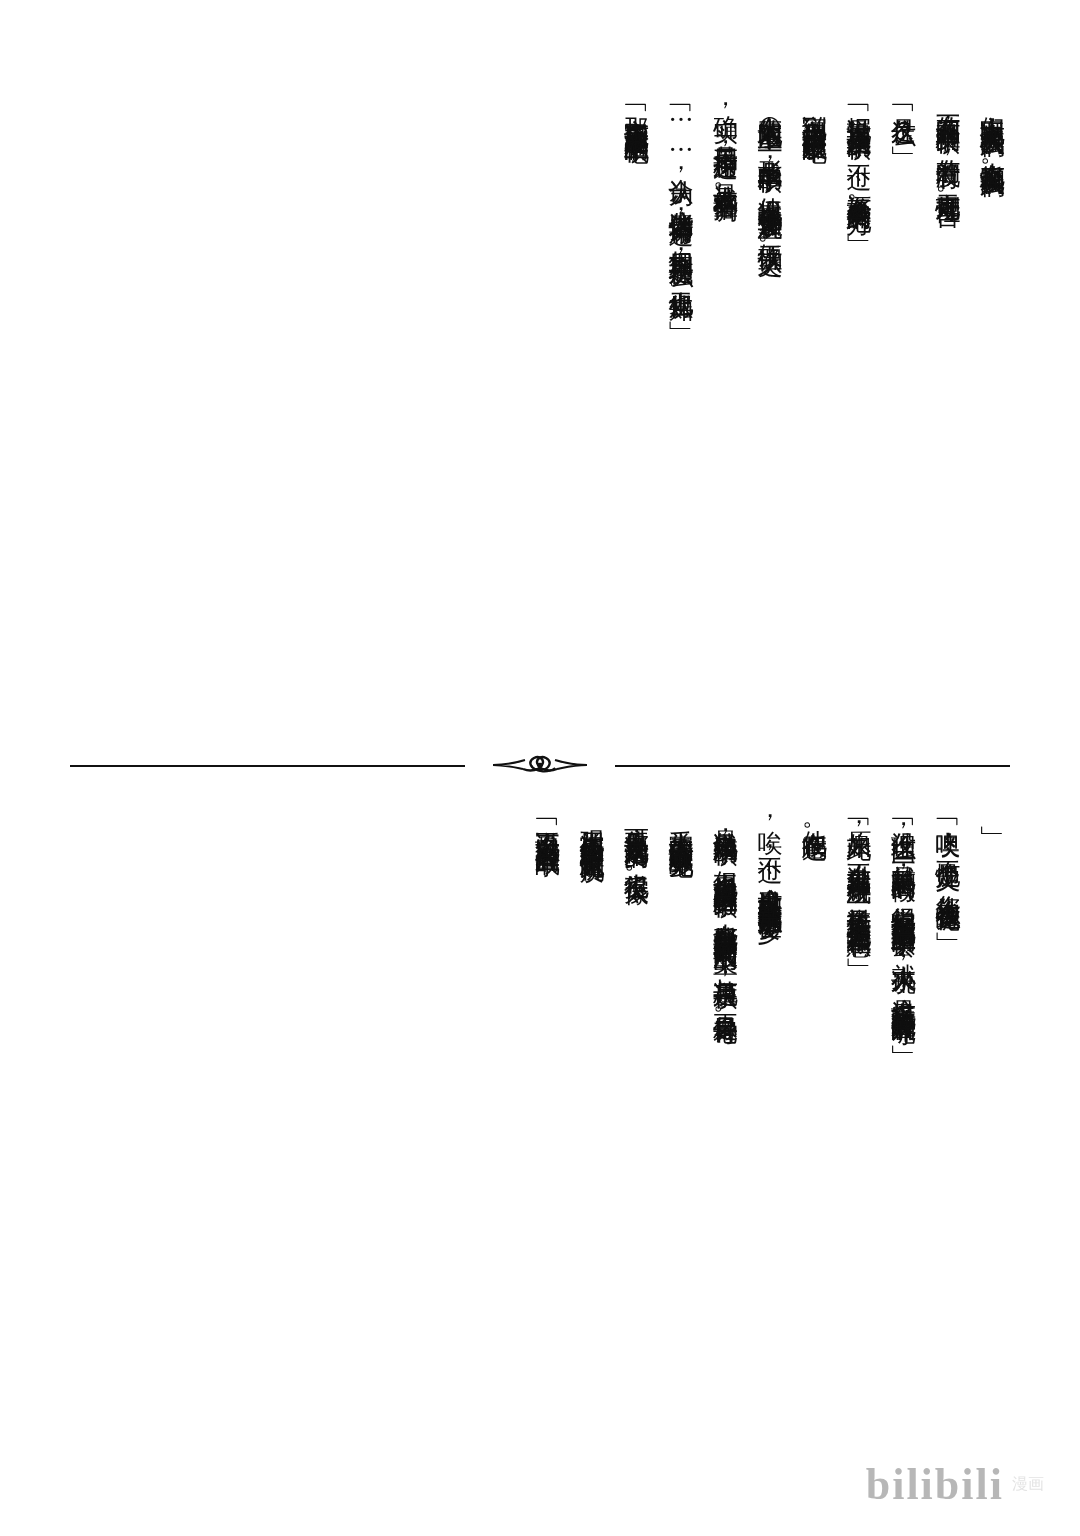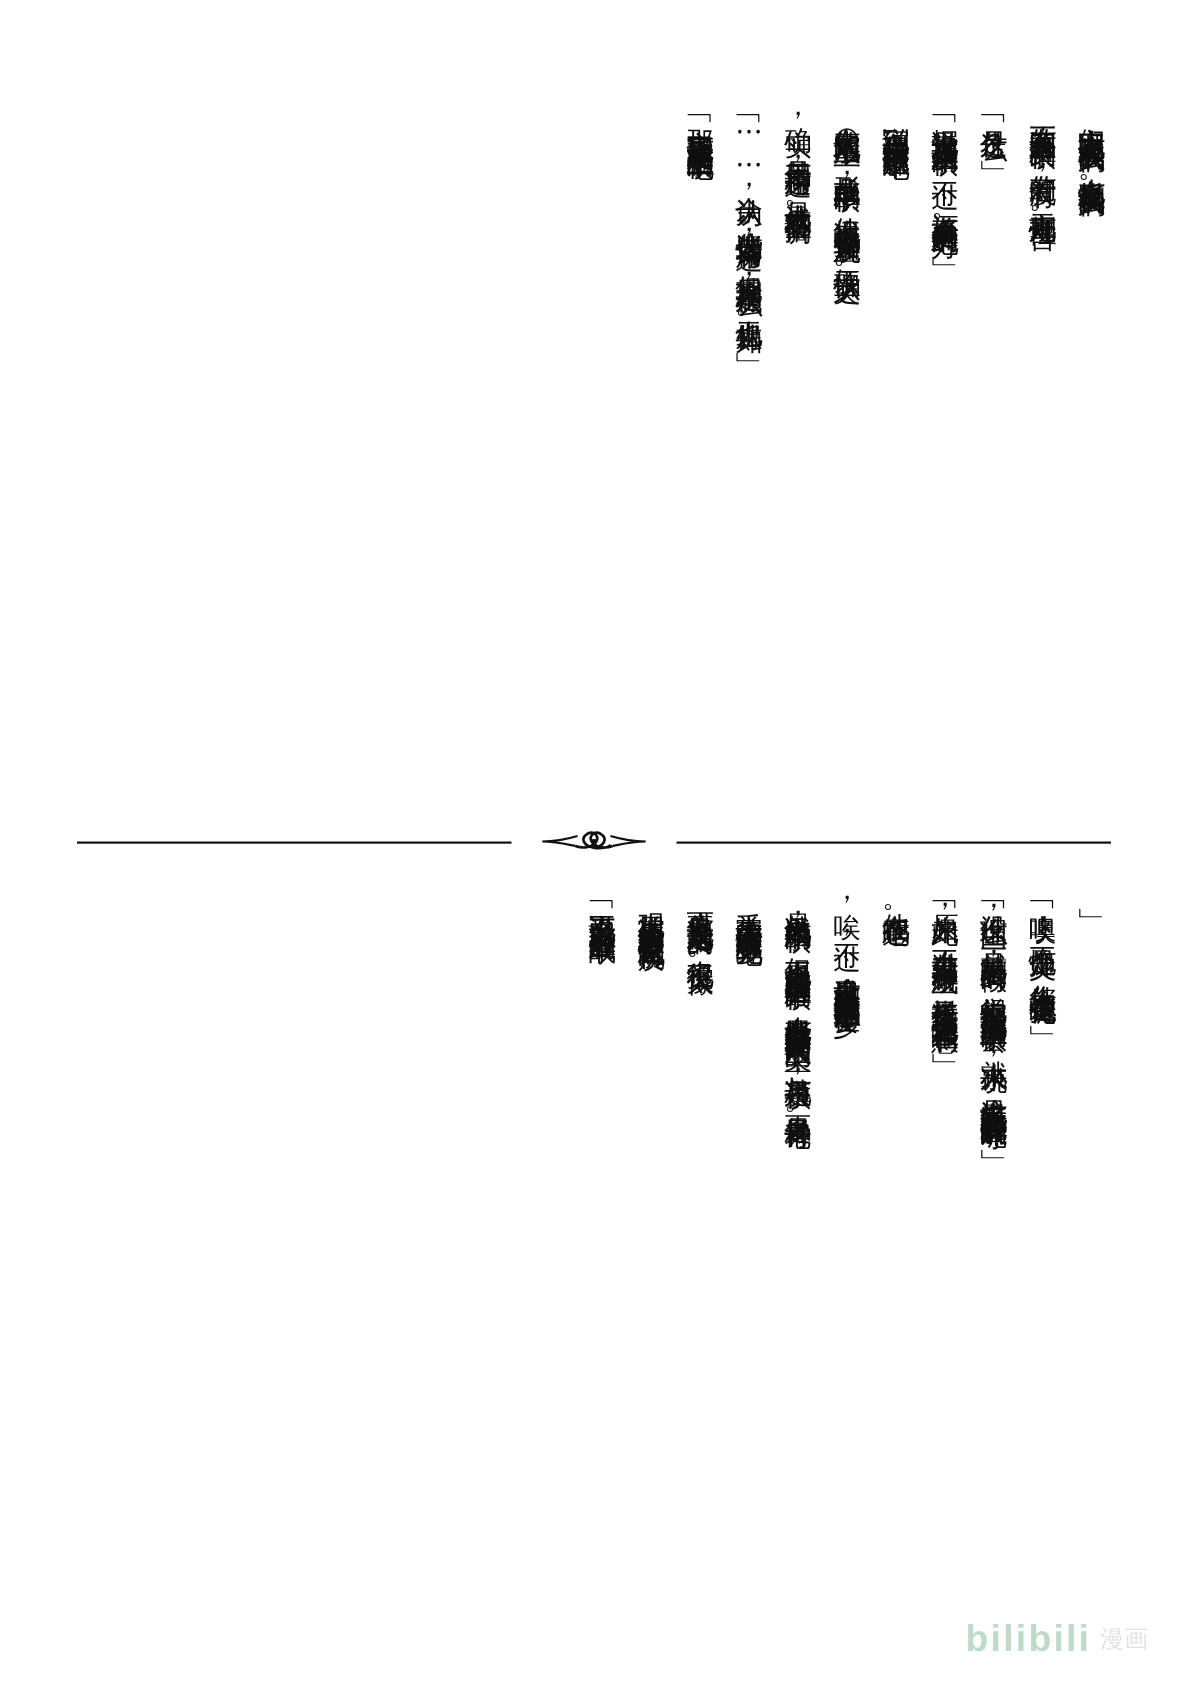--- a/index.html
+++ b/index.html
@@ -86,28 +86,28 @@
   .watermark {
     position: absolute;
     right: 36px;
     bottom: 26px;
     display: flex;
     align-items: center;
     gap: 8px;
     opacity: 0.28;
   }
   .watermark .wm-logo {
-    font-family: Liberation Sans, sans-serif;
-    font-size: 34px;
+    font-family: Liberation Serif, serif;
+    font-size: 44px;
     font-weight: bold;
-    color: #15803d;
+    color: #000000;
     letter-spacing: 2px;
   }
   .watermark .wm-text {
-    font-size: 22px;
+    font-size: 16px;
     color: #9a9a9a;
     writing-mode: horizontal-tb;
     line-height: 1.05;
     text-align: center;
   }
 </style>
 </head>
 <body>
 
 <div class="page">

